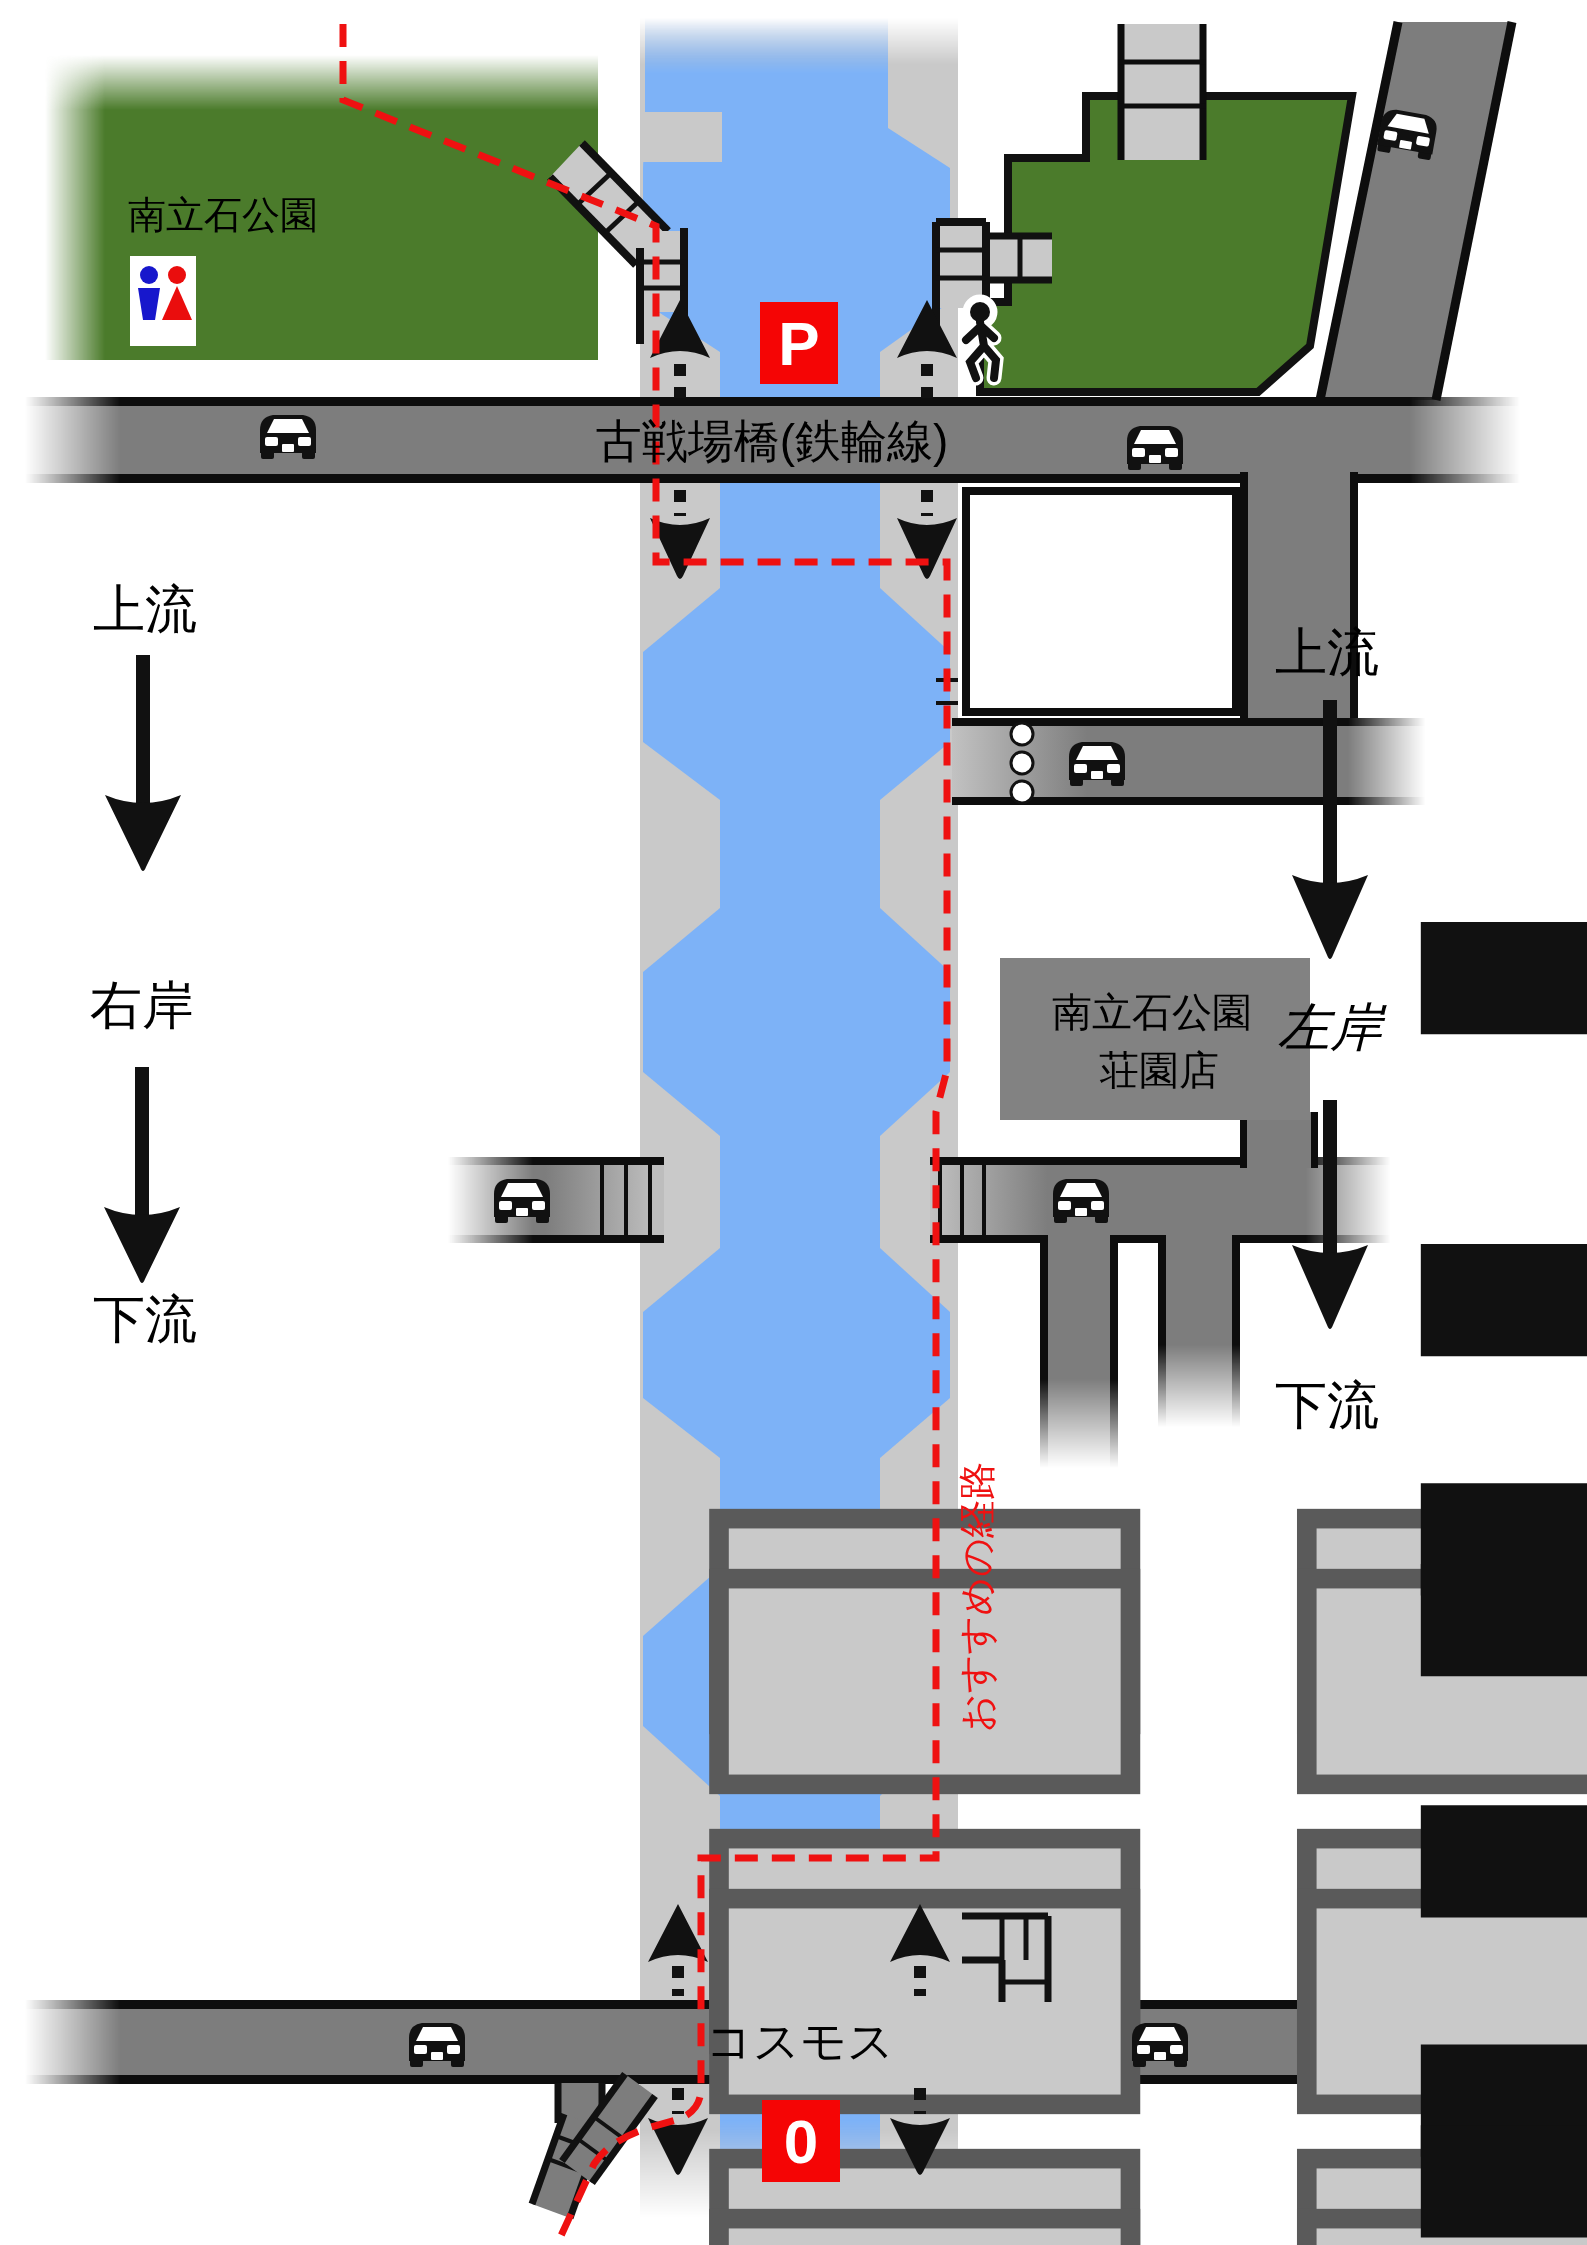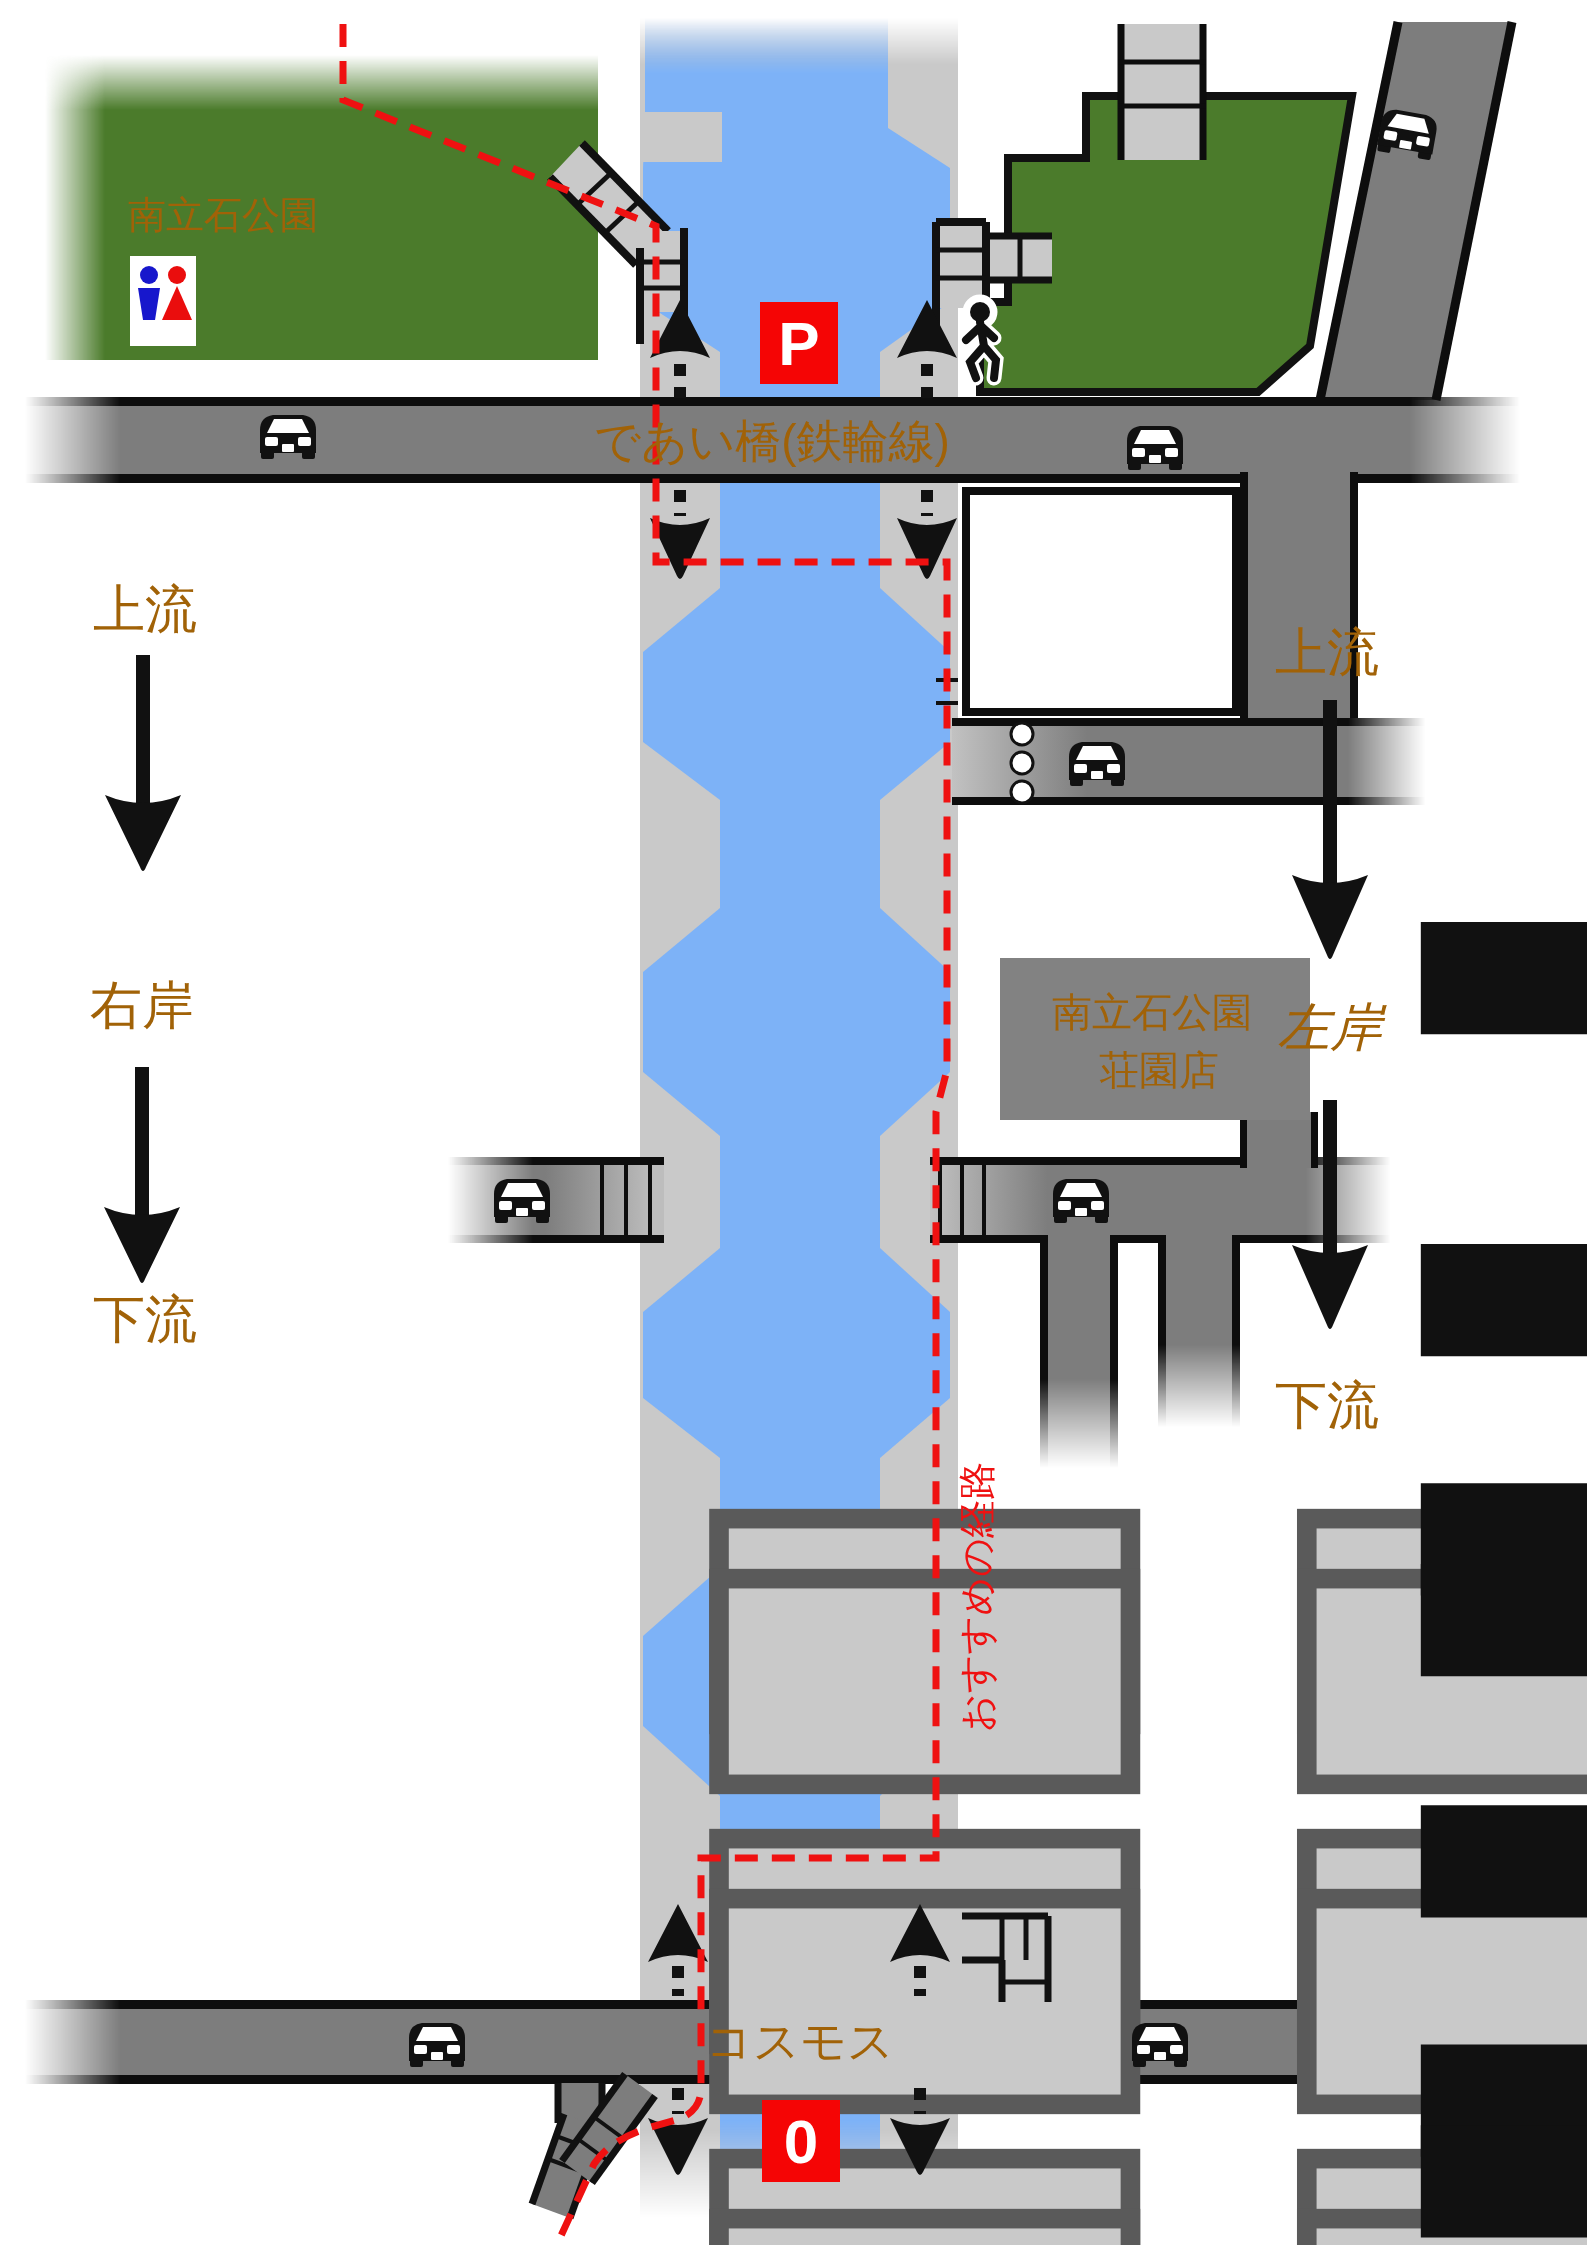--- a/index.html
+++ b/index.html
@@ -52,21 +52,21 @@
             mask-image:linear-gradient(to bottom,transparent 0,#000 55px);}
   #park-left{width:100%;height:100%;background:#4b7b2b;
     -webkit-mask-image:linear-gradient(to right,transparent 0,#000 60px);
             mask-image:linear-gradient(to right,transparent 0,#000 60px);}
   
   #building{left:1000px;top:958px;width:310px;height:162px;background:#828282;}
   
   .marker{width:78px;height:82px;background:#f50505;color:#fff;font-weight:bold;font-size:62px;
           display:flex;align-items:center;justify-content:center;}
   
-  .lbl{color:#a16207;white-space:nowrap;transform:translate(-50%,-50%);}
+  .lbl{color:#000000;white-space:nowrap;transform:translate(-50%,-50%);}
   .dir{font-size:52px;}
   .roadname{font-size:46px;}
   #lbl-route{color:#ef1111;font-size:38px;transform:translate(-50%,-50%) rotate(-90deg);}
   .bldg-line{font-size:40px;}
   svg.overlay{left:0;top:0;}
 </style>
 </head>
 <body>
 
 <div id="map">
@@ -328,21 +328,21 @@
   </svg>
 
   <div class="abs marker" style="left:760px;top:302px;">
       <span>P</span>
     </div>
   <div class="abs marker" style="left:762px;top:2100px;">
       <span>0</span>
     </div>
 
   <div class="abs lbl" style="left:223px;top:215px;font-size:38px;">南立石公園</div>
-  <div class="abs lbl roadname" style="left:772px;top:442px;">であい橋(鉄輪線)</div>
+  <div class="abs lbl roadname" style="left:772px;top:442px;">古戦場橋(鉄輪線)</div>
   <div class="abs lbl roadname" style="left:800px;top:2042px;">コスモス</div>
   <div class="abs lbl bldg-line" style="left:1152px;top:1012px;">南立石公園</div>
   <div class="abs lbl bldg-line" style="left:1159px;top:1070px;">荘園店</div>
   <div id="lbl-route" class="abs" style="left:977px;top:1597px;white-space:nowrap;position:absolute;">おすすめの経路</div>
 
   <div class="abs lbl dir" style="left:145px;top:610px;">上流</div>
   <div class="abs lbl dir" style="left:142px;top:1006px;text-align:center;">右岸</div>
   <div class="abs lbl dir" style="left:145px;top:1320px;">下流</div>
   <div class="abs lbl dir" style="left:1327px;top:653px;">上流</div>
   <div class="abs lbl dir" style="left:1330px;top:1028px;font-style:italic;">左岸</div>

